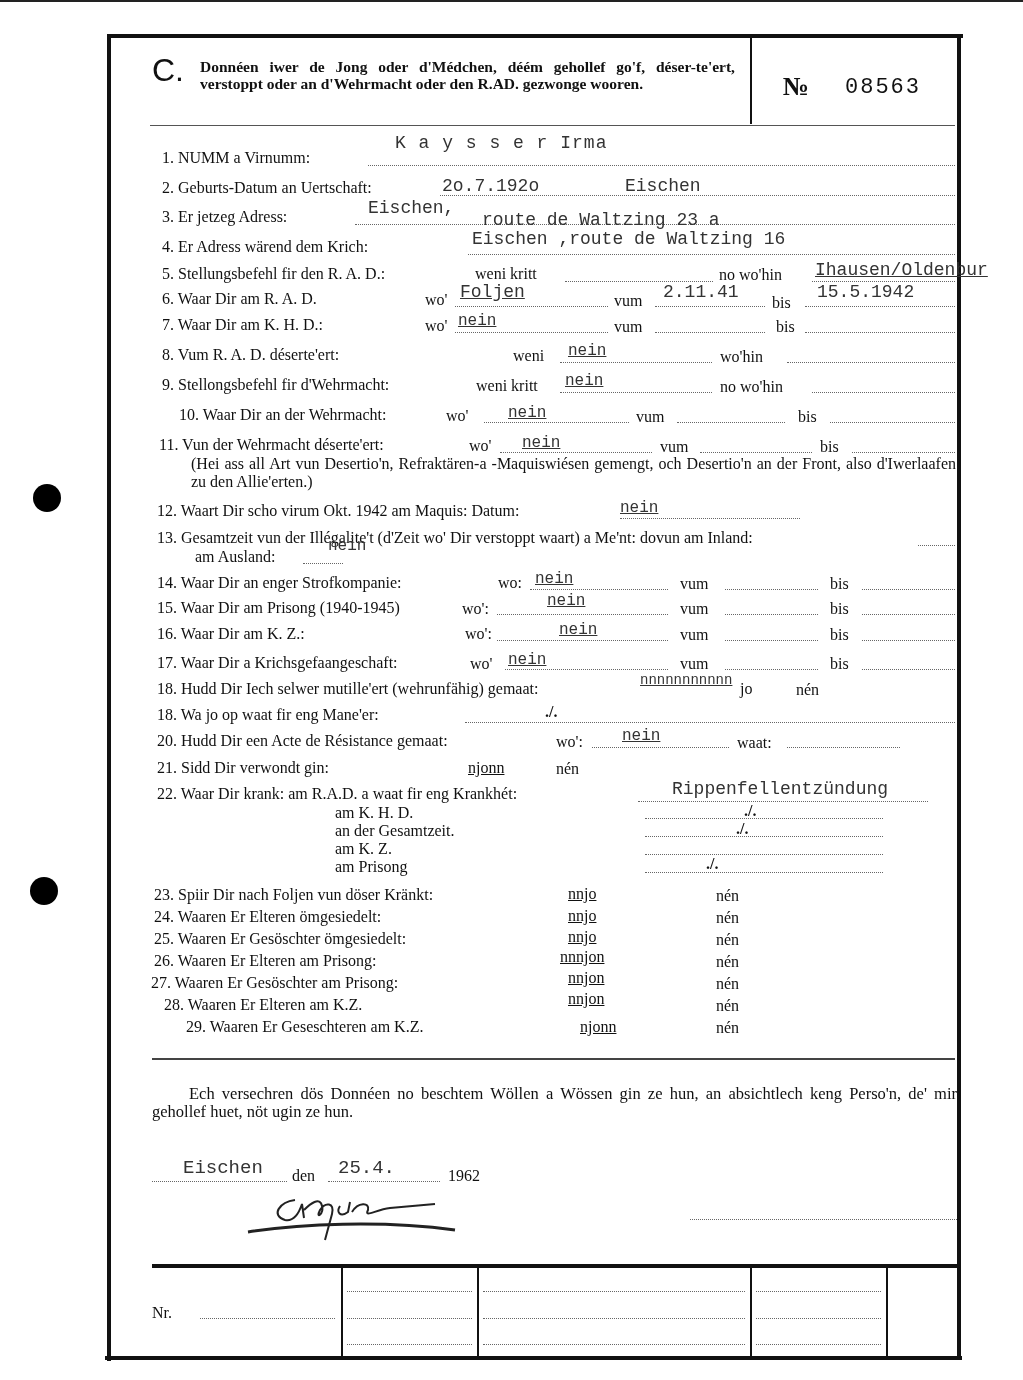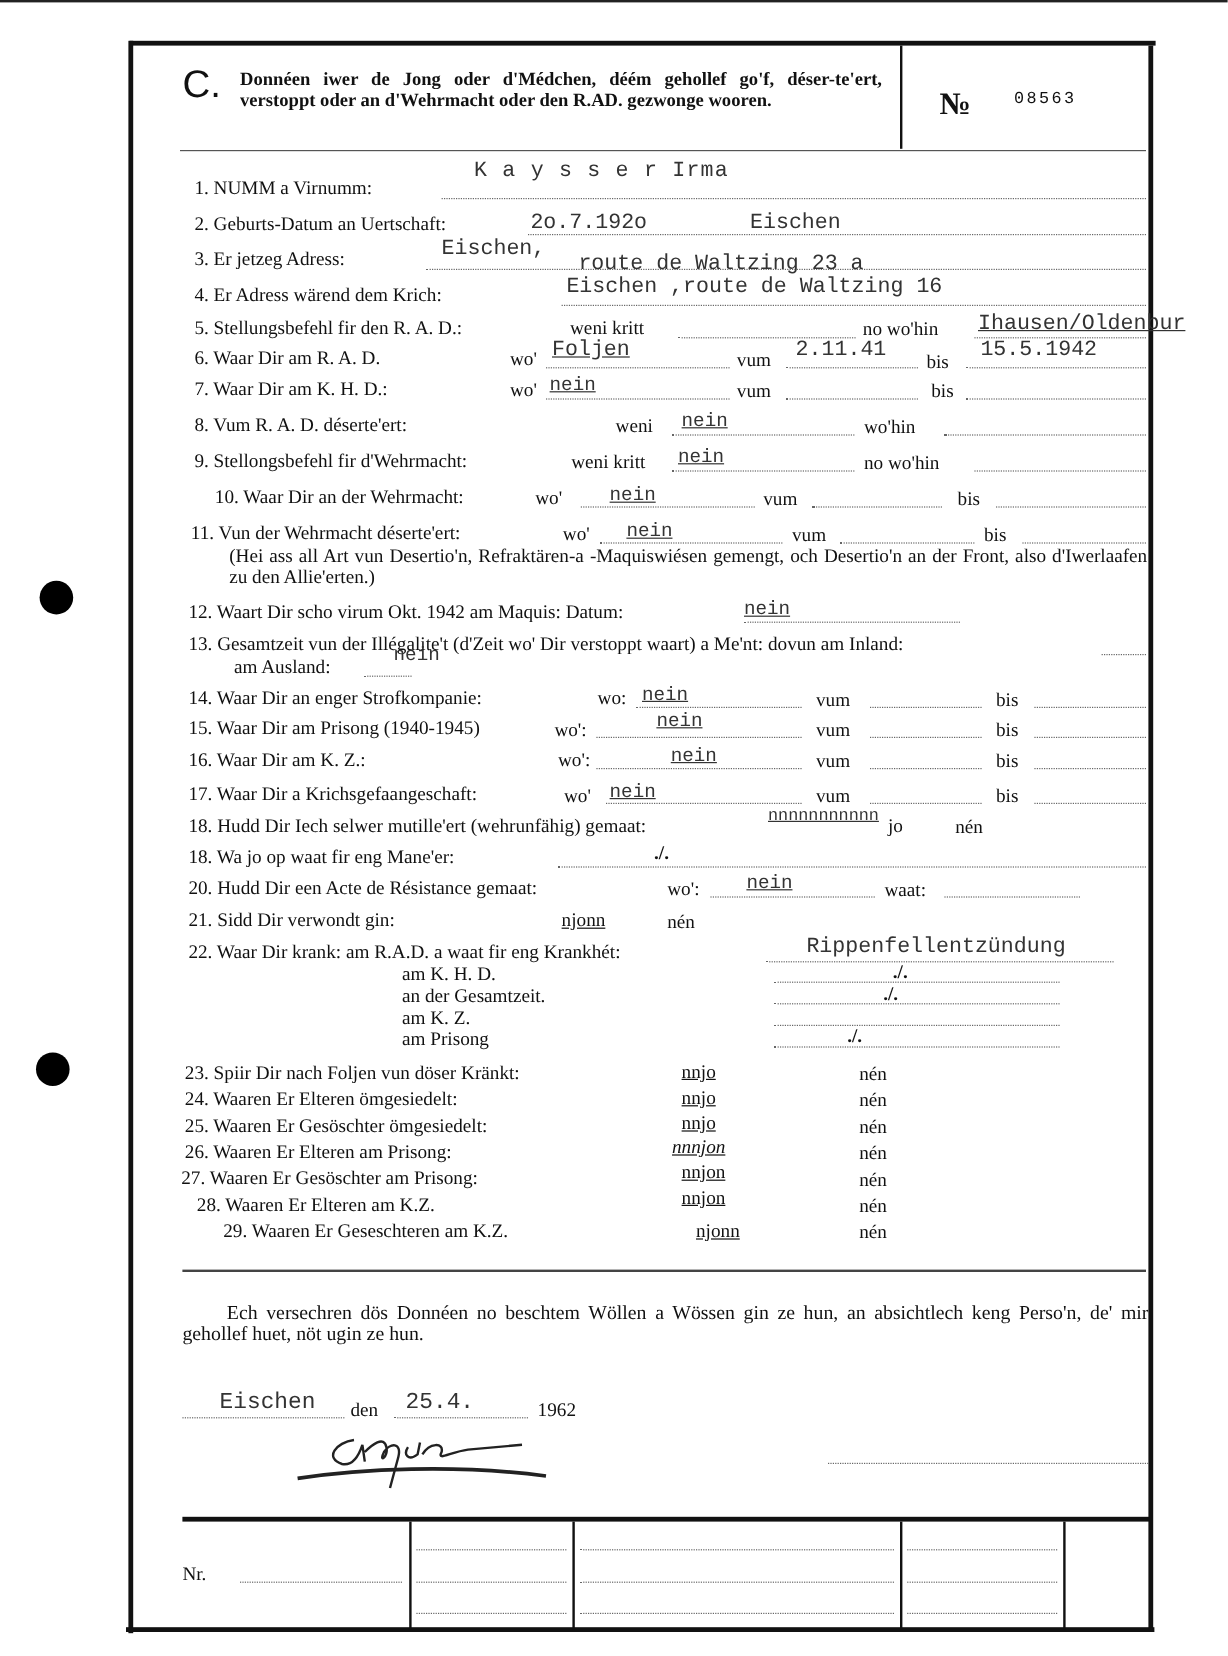--- a/index.html
+++ b/index.html
@@ -10,21 +10,21 @@
   .hole { width:28px; height:28px; border-radius:50%; background:#000; }
   .frame-top { left:108px; top:34px; width:855px; height:4px; background:#111; }
   .frame-left { left:107px; top:34px; width:4px; height:1327px; background:#111; }
   .frame-right { left:957px; top:38px; width:4px; height:1320px; background:#111; }
   .frame-bottom { left:105px; top:1356px; width:857px; height:4px; background:#111; }
   .hdr-div { left:750px; top:38px; width:2px; height:86px; background:#111; }
   .hdr-line { left:150px; top:125px; width:805px; height:1px; background:#555; }
   .sec-letter { left:152px; top:52px; font-family:"Liberation Sans", sans-serif; font-size:32px; }
   .hdr-text { left:200px; top:58px; width:535px; font-size:15.5px; font-weight:bold; line-height:17px; text-align:justify; }
   .numsign { left:783px; top:72px; font-size:26px; font-weight:bold; }
-  .numval { left:845px; top:75px; font-family:"Liberation Mono", monospace; font-size:14px; letter-spacing:2px; }
+  .numval { left:845px; top:75px; font-family:"Liberation Mono", monospace; font-size:22px; letter-spacing:2px; }
   .lbl { font-size:16px; white-space:nowrap; }
   .dots { border-bottom:1px dotted #666; height:0; }
   .tw { font-family:"Liberation Mono", "DejaVu Sans Mono", monospace; font-size:18px; color:#333; white-space:nowrap; }
   .tw-u { font-family:"Liberation Mono", monospace; font-size:16px; color:#333; text-decoration:underline; white-space:nowrap; }
   .nen { font-size:16px; }
   .sepline { left:152px; top:1058px; width:803px; height:2px; background:#444; }
   .decl { left:152px; top:1085px; width:805px; font-size:16.5px; line-height:18px; text-align:justify; text-indent:37px; }
   .sig-line { border-bottom:1px dotted #666; }
   .tbl-top { left:152px; top:1264px; width:806px; height:4px; background:#111; }
   .vline { width:2px; background:#111; top:1268px; height:90px; }
@@ -217,21 +217,21 @@
 
 <div class="abs lbl" style="left:154px;top:908px;">24. Waaren Er Elteren ömgesiedelt:</div>
 <div class="abs lbl" style="left:568px;top:907px;text-decoration:underline;">nnjo</div>
 <div class="abs nen" style="left:716px;top:909px;">nén</div>
 
 <div class="abs lbl" style="left:154px;top:930px;">25. Waaren Er Gesöschter ömgesiedelt:</div>
 <div class="abs lbl" style="left:568px;top:928px;text-decoration:underline;">nnjo</div>
 <div class="abs nen" style="left:716px;top:931px;">nén</div>
 
 <div class="abs lbl" style="left:154px;top:952px;">26. Waaren Er Elteren am Prisong:</div>
-<div class="abs lbl" style="left:560px;top:948px;text-decoration:underline;font-style:italic;">nnnjon</div>
+<div class="abs lbl" style="left:560px;top:948px;text-decoration:underline;">nnnjon</div>
 <div class="abs nen" style="left:716px;top:953px;">nén</div>
 
 <div class="abs lbl" style="left:151px;top:974px;">27. Waaren Er Gesöschter am Prisong:</div>
 <div class="abs lbl" style="left:568px;top:969px;text-decoration:underline;">nnjon</div>
 <div class="abs nen" style="left:716px;top:975px;">nén</div>
 
 <div class="abs lbl" style="left:164px;top:996px;">28. Waaren Er Elteren am K.Z.</div>
 <div class="abs lbl" style="left:568px;top:990px;text-decoration:underline;">nnjon</div>
 <div class="abs nen" style="left:716px;top:997px;">nén</div>
 

